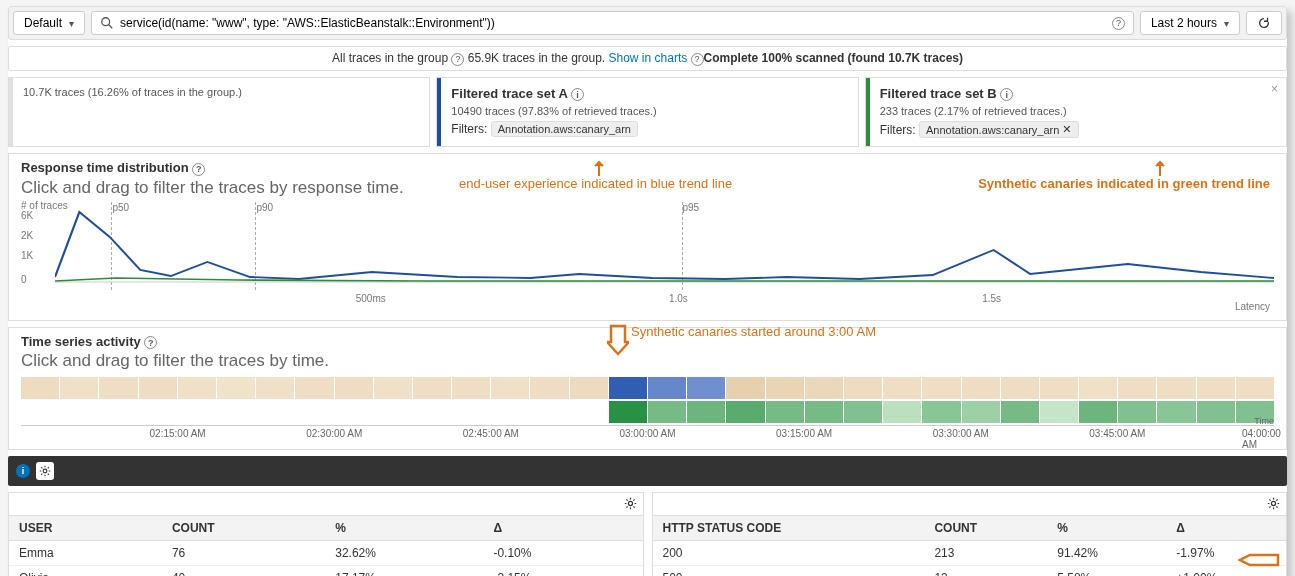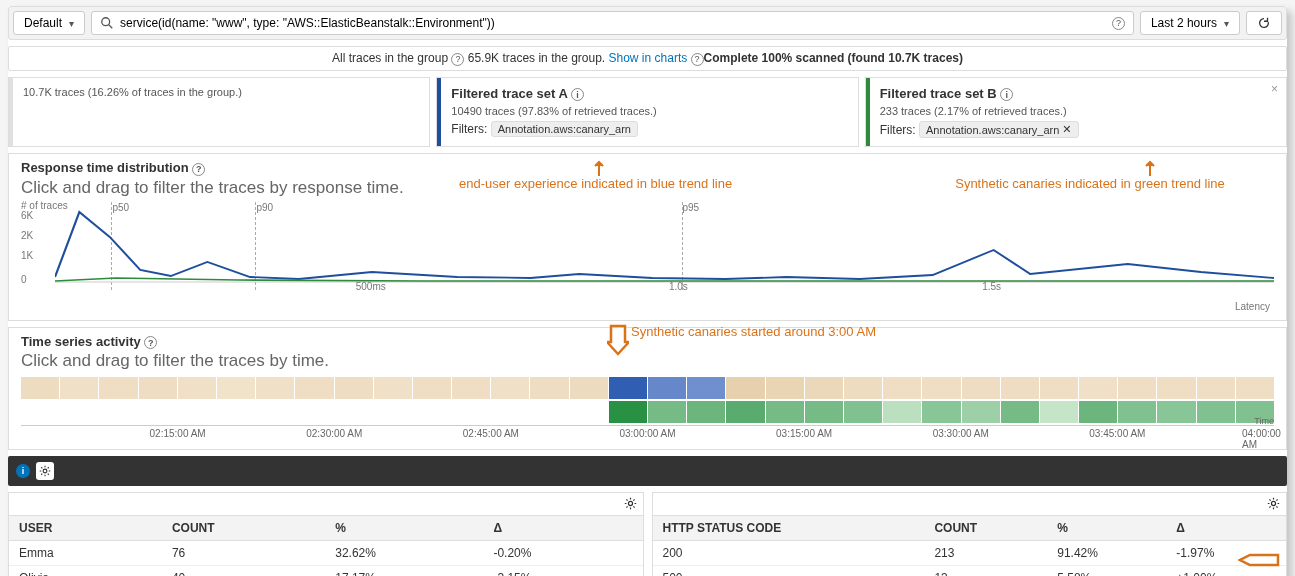--- a/index.html
+++ b/index.html
@@ -23,21 +23,21 @@
   .card .close-x { position:absolute; top:4px; right:8px; color:#999; cursor:pointer; }
 
   .panel { background: #fff; border: 1px solid #ddd; margin-bottom: 6px; padding: 6px 12px 8px 12px; }
   .panel h5 { font-size: 13px; font-weight: bold; }
   .panel .hint { font-size: 17px; color: #666; margin-top: 2px; }
 
   
   .dist-area { position: relative; height: 110px; margin-top: 4px; }
   .dist-area .ylab { position:absolute; left:0; font-size:10px; color:#777; }
   .dist-area svg { position:absolute; left:34px; right:0; top:0; height:90px; width: calc(100% - 34px); }
-  .dist-area .xlab { position:absolute; bottom:20px; font-size:10px; color:#777; }
+  .dist-area .xlab { position:absolute; bottom:8px; font-size:10px; color:#777; }
   .pline { position:absolute; top:0; bottom:22px; border-left:1px dashed #aaa; font-size:10px; color:#777; }
   .latency-lbl { position:absolute; right:4px; bottom:0; font-size:10px; color:#777; }
 
   
   .ts-area { margin-top: 6px; }
   .ts-grid { height: 46px; display:grid; grid-template-rows: 1fr 1fr; gap:2px; }
   .ts-row { display:flex; gap:1px; }
   .ts-cell { flex:1; }
   .ts-axis { border-top:1px solid #ccc; margin-top:2px; position:relative; height:16px; }
   .ts-axis span { position:absolute; transform:translateX(-50%); font-size:10px; color:#666; top:2px; }
@@ -139,21 +139,21 @@
 <div class="panel rel-wrap">
   <h5><span>Response time distribution</span> <span class="icon icon-q">?</span></h5>
   <div class="hint">Click and drag to filter the traces by response time.</div>
 
   <div class="annotation" style="left:450px; top:4px; width:280px; text-align:left;">
     <svg width="20" height="18" style="display:block;margin-left:130px">
           <path class="arrow-svg" d="M10 18 V4 M6 8 L10 4 L14 8" fill="none" stroke-width="2"></path>
         </svg>
     <span>end-user experience indicated in blue trend line</span>
   </div>
-  <div class="annotation" style="right:26px; top:4px; width:340px; text-align:center;">
+  <div class="annotation" style="right:16px; top:4px; width:340px; text-align:right;font-weight:bold;">
     <svg width="20" height="18" style="display:block;margin-left:220px">
           <path class="arrow-svg" d="M10 18 V4 M6 8 L10 4 L14 8" fill="none" stroke-width="2"></path>
         </svg>
     <span>Synthetic canaries indicated in green trend line</span>
   </div>
 
   <div class="dist-area">
     <span class="ylab" style="top:-2px"># of traces</span>
     <span class="ylab" style="top:8px">6K</span>
     <span class="ylab" style="top:28px">2K</span>
@@ -297,21 +297,21 @@
         <th>COUNT</th>
         <th>%</th>
         <th>Δ</th>
       </tr>
           </thead>
       <tbody id="user-tbody">
             <tr>
               <td>Emma</td>
               <td>76</td>
               <td>32.62%</td>
-              <td>-0.20%</td>
+              <td>-0.10%</td>
             </tr>
             <tr>
               <td>Olivia</td>
               <td>40</td>
               <td>17.17%</td>
               <td>-3.15%</td>
             </tr>
             <tr>
               <td>William</td>
               <td>34</td>

